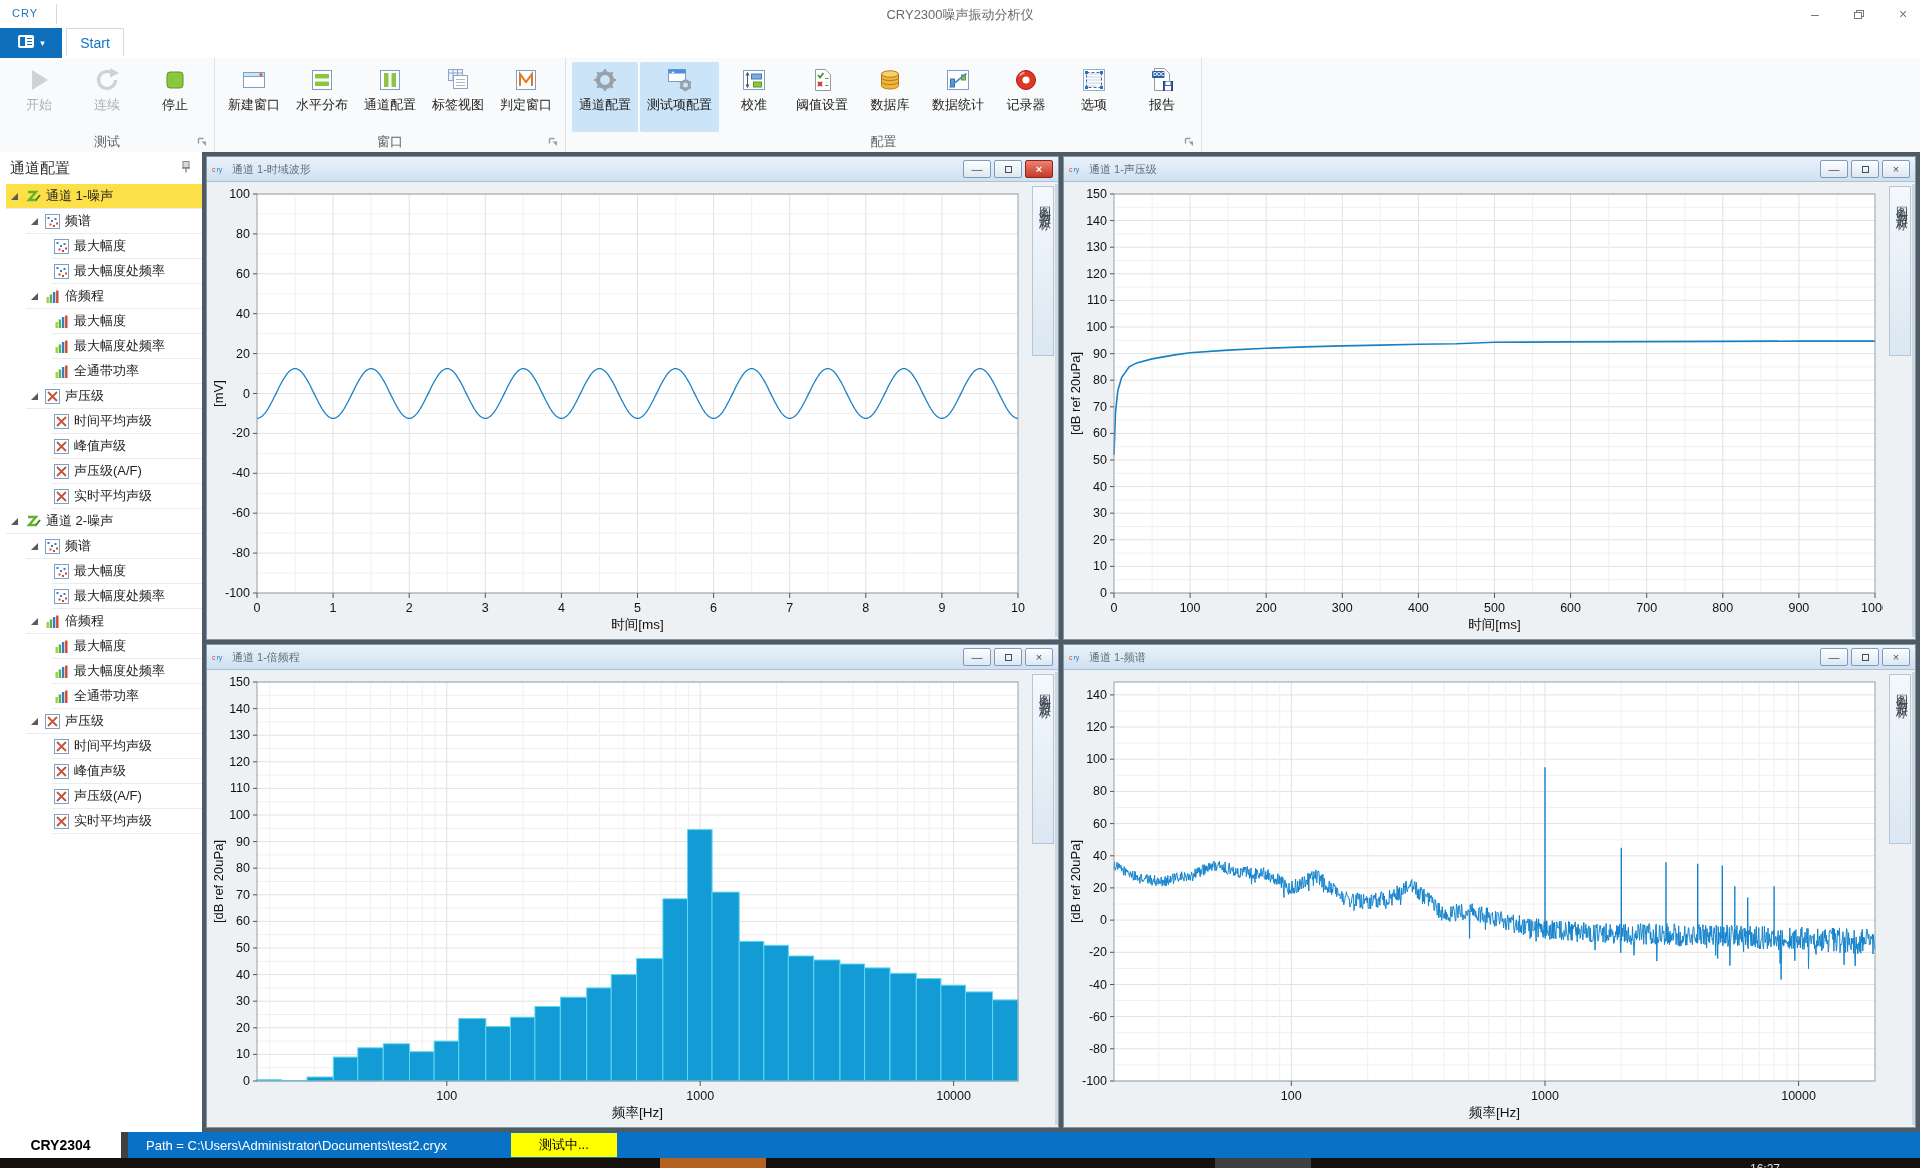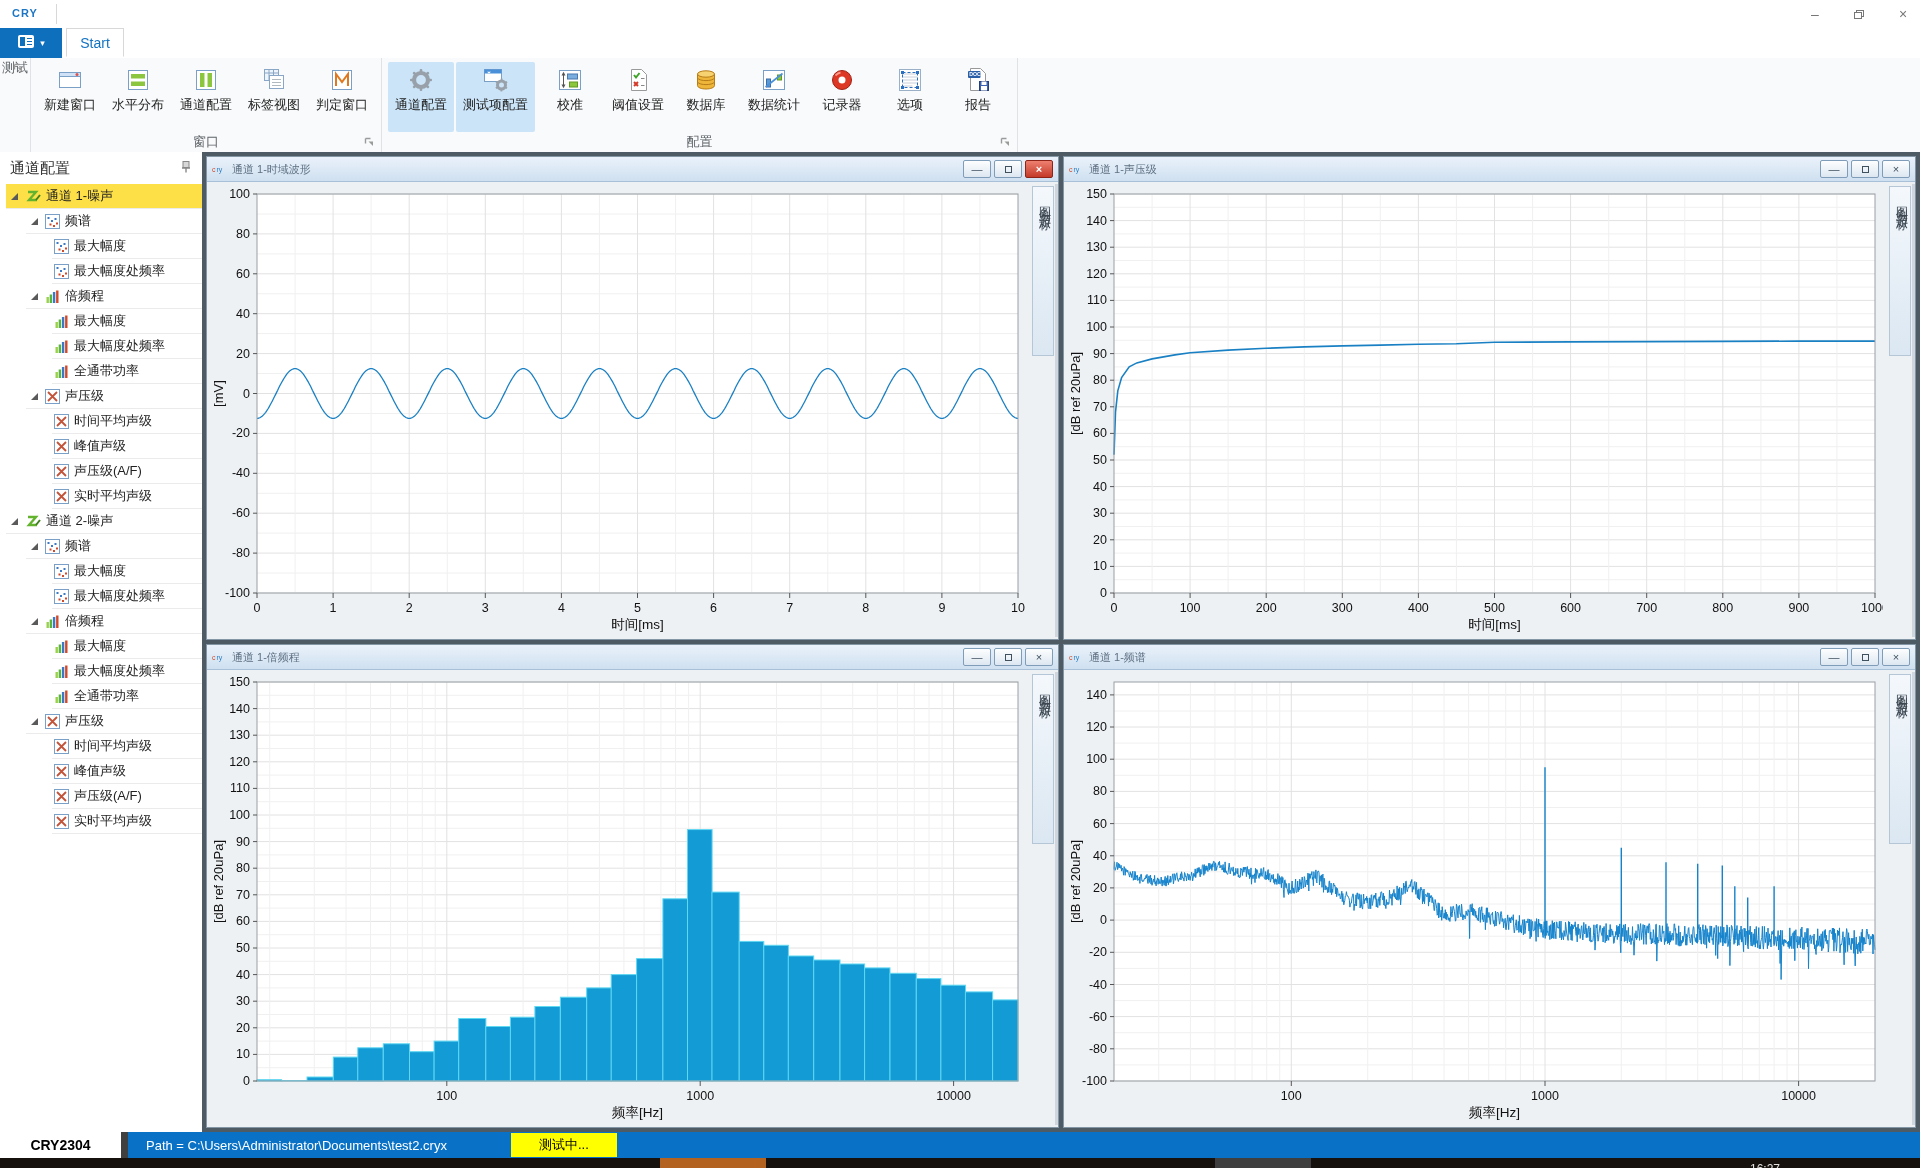--- a/index.html
+++ b/index.html
@@ -1,20 +1,20 @@
 <!DOCTYPE html>
 <html><head>
 <meta charset="utf-8">
 <style>
   html,body{margin:0;padding:0;}
   body{width:1920px;height:1168px;position:relative;overflow:hidden;background:#fff;
        font-family:"Liberation Sans","DejaVu Sans",sans-serif;-webkit-font-smoothing:antialiased;}
   
   #titlebar{position:absolute;left:0;top:0;right:0;height:28px;background:#fff;}
-  #logo{position:absolute;left:12px;top:7px;font-size:11px;font-weight:bold;color:#1d76c4;letter-spacing:1px;}
+  #logo{position:absolute;left:12px;top:7px;font-size:11px;font-weight:normal;color:#1d76c4;letter-spacing:1px;}
   #logo-sep{position:absolute;left:56px;top:4px;height:20px;width:1px;background:#d8d8d8;}
   #apptitle{position:absolute;left:0;right:0;top:6px;text-align:center;font-size:13px;color:#6a6a6a;}
   #winbtns{position:absolute;right:8px;top:0;height:28px;display:flex;align-items:center;gap:26px;}
   .twb{width:18px;height:18px;display:flex;align-items:center;justify-content:center;color:#777;font-size:14px;}
   
   #tabrow{position:absolute;left:0;top:28px;right:0;height:30px;background:#fff;border-bottom:1px solid #dcdcdc;}
   #app-btn{position:absolute;left:0;top:0;width:62px;height:30px;background:#0e6fbd;display:flex;align-items:center;justify-content:center;gap:4px;}
   #app-btn .caret{color:#fff;font-size:9px;}
   #start-tab{position:absolute;left:66px;top:0;width:58px;height:29px;background:#fff;border:1px solid #d8d8d8;border-bottom:1px solid #fff;
              display:flex;align-items:center;justify-content:center;font-size:14px;color:#1373c2;box-sizing:border-box;}
@@ -65,20 +65,21 @@
   #taskbar .blk1{position:absolute;left:660px;top:0;width:106px;height:10px;background:#b4621f;}
   #taskbar .blk2{position:absolute;left:1215px;top:0;width:96px;height:10px;background:#3f3f3f;}
   #taskbar .clock{position:absolute;right:140px;top:4px;color:#e0e0e0;font-size:12px;}
 </style>
 </head>
 <body>
 
 <div id="titlebar">
   <span id="logo">CRY</span>
   <span id="logo-sep"></span>
+  <span id="apptitle">CRY2300噪声振动分析仪</span>
   <div id="winbtns">
     <span class="twb">–</span>
     <span class="twb">
         <svg width="12" height="11">
           <rect x="3.5" y="1.5" width="7" height="6" fill="none" stroke="#777"></rect>
           <rect x="1.5" y="3.5" width="7" height="6" fill="#fff" stroke="#777"></rect>
         </svg>
       </span>
     <span class="twb">×</span>
   </div>
@@ -92,20 +93,47 @@
           <path d="M10 4.5h5M10 7.5h5M10 10.5h5" stroke="#0e6fbd" stroke-width="1.2"></path>
         </svg></span>
     <span class="caret">▾</span>
   </div>
   <div id="start-tab">Start</div>
 </div>
 
 <div id="ribbon">
   <div id="ribbon-groups">
       <div class="rgroup">
+        <div class="rbtn-row">
+          <div class="rbtn disabled">
+            <span class="ric">
+              <svg width="28" height="28" viewBox="0 0 28 28">
+                <polygon points="7,4 23,14 7,24" fill="#cdd2d7"></polygon>
+              </svg>
+            </span>
+            <span class="rlb">开始</span>
+          </div>
+          <div class="rbtn disabled">
+            <span class="ric">
+              <svg width="28" height="28" viewBox="0 0 28 28">
+                <path d="M22.5 14a8.5 8.5 0 1 1 -3.4-6.8" stroke="#cdd2d7" stroke-width="3.2" fill="none"></path>
+                <polygon points="17,2 26,7 17,11.5" fill="#cdd2d7"></polygon>
+              </svg>
+            </span>
+            <span class="rlb">连续</span>
+          </div>
+          <div class="rbtn">
+            <span class="ric">
+              <svg width="28" height="28" viewBox="0 0 28 28">
+                <rect x="6" y="6" width="16" height="16" rx="3" fill="#8cc63e" stroke="#5e9a22"></rect>
+              </svg>
+            </span>
+            <span class="rlb">停止</span>
+          </div>
+        </div>
         <div class="glabel-row">
           <span>测试</span>
           <span class="launcher"><svg width="11" height="11" viewBox="0 0 11 11">
               <path d="M1.5 1.5h5M1.5 1.5v5" stroke="#9a9a9a" stroke-width="1.4" fill="none"></path>
               <path d="M4.5 4.5h4.5v4.5z" fill="#9a9a9a"></path>
             </svg></span>
         </div>
       </div>
       <div class="rgroup">
         <div class="rbtn-row">

